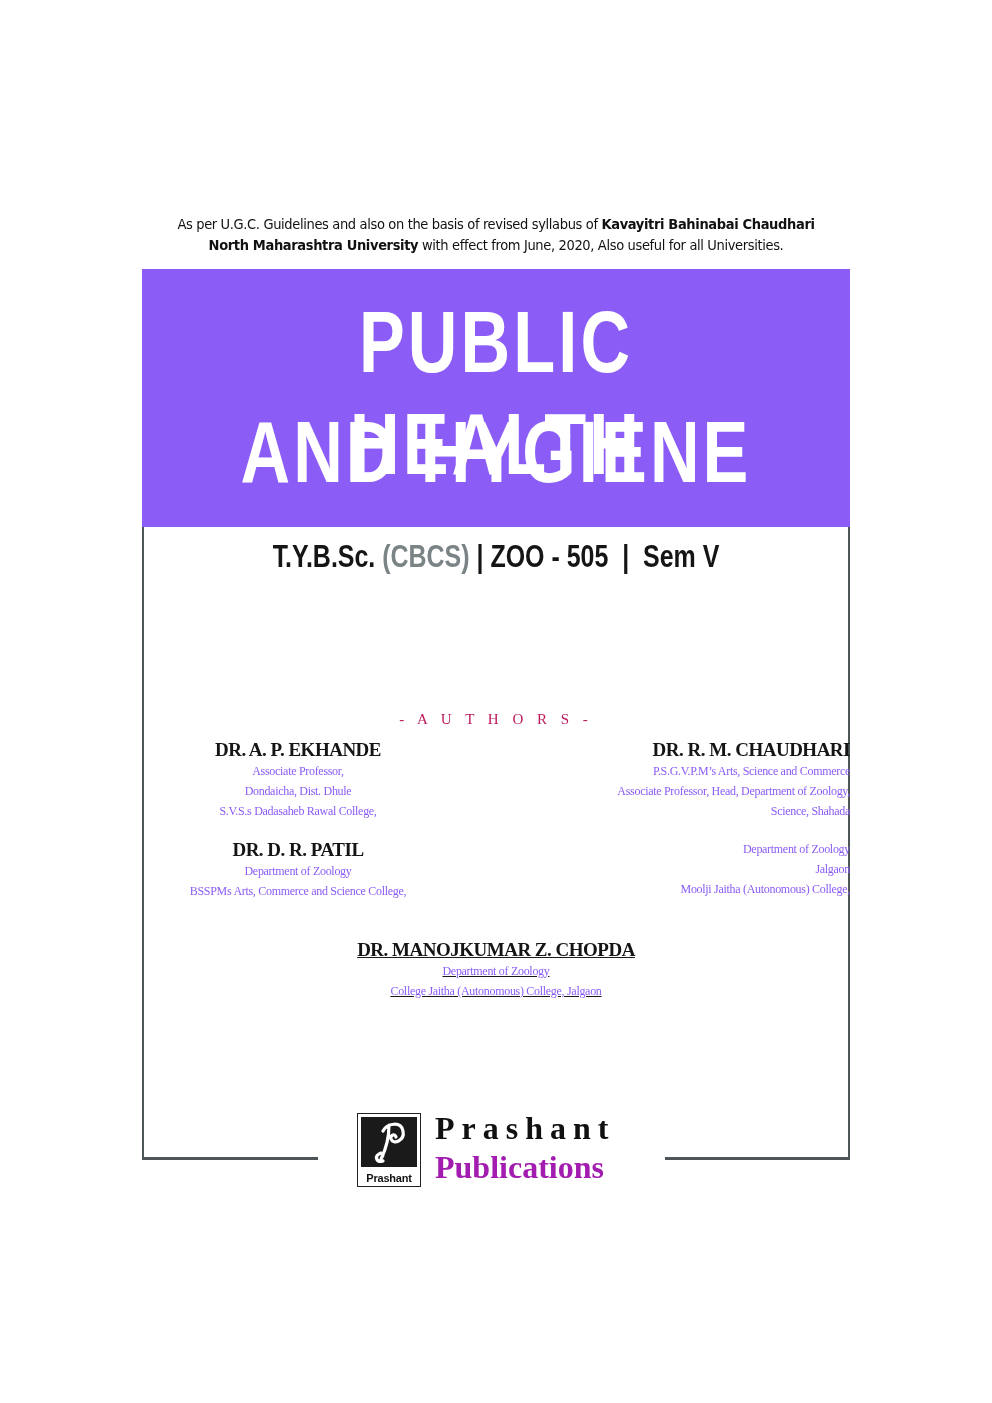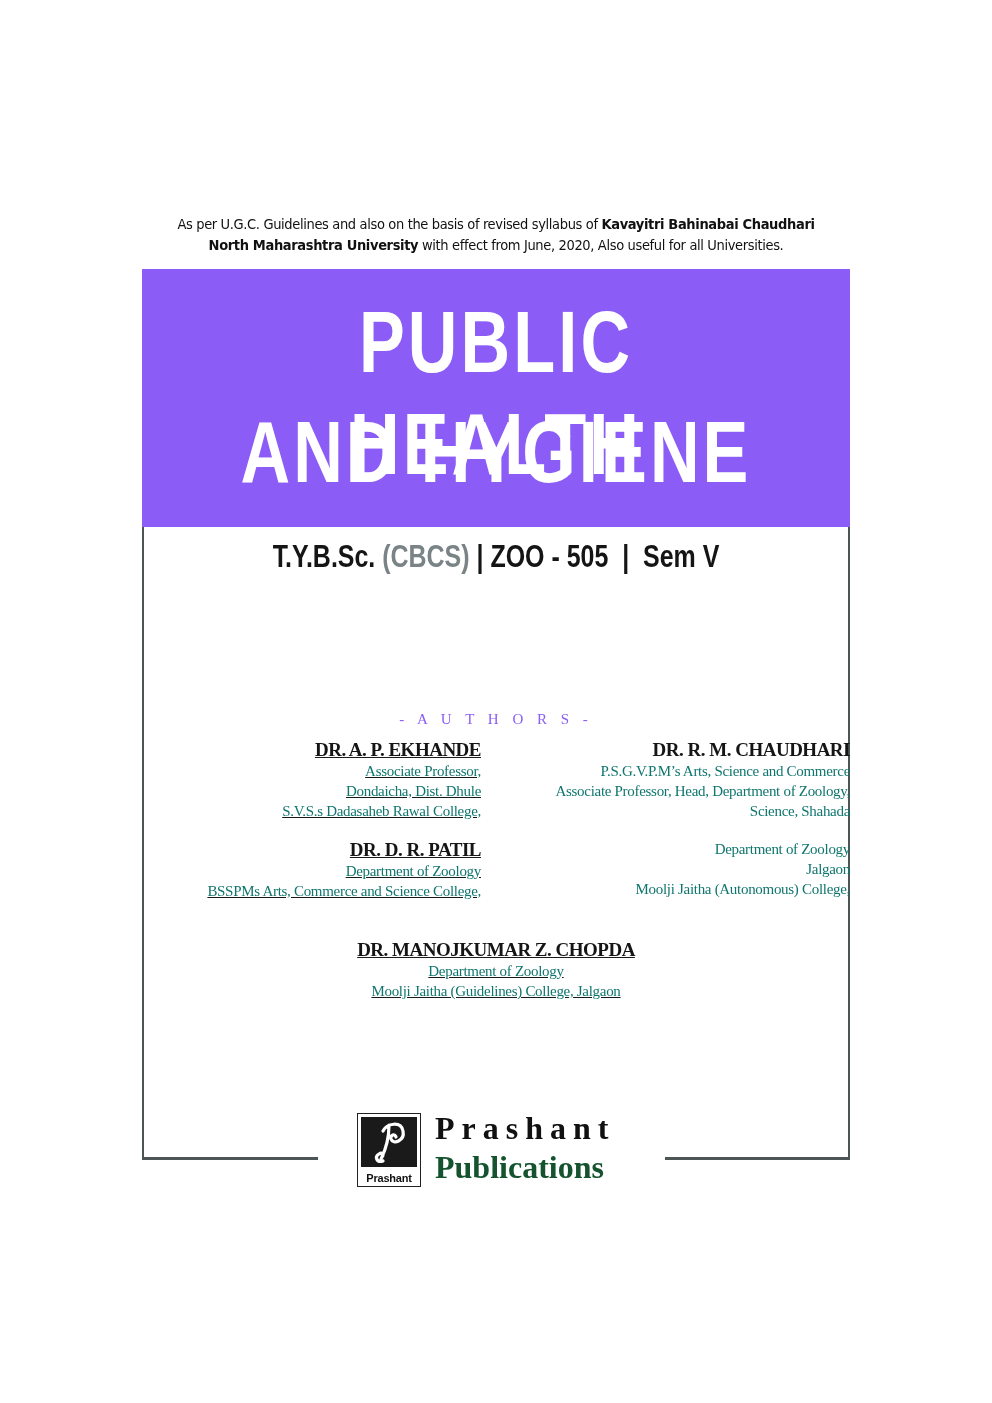--- a/index.html
+++ b/index.html
@@ -40,37 +40,37 @@
   .title-line.l1 { top: 22px; }
   .title-line.l2 { top: 132px; }
   .course-line {
     position: absolute; left: 0; width: 992px; top: 538px; text-align: center;
     font-family: "Liberation Sans", sans-serif; font-weight: bold; font-size: 32px;
     color: #151515; transform: scaleX(0.78); transform-origin: center; letter-spacing: 0px;
   }
   .course-line .cbcs { color: #7a8385; }
   .authors-label {
     position: absolute; left: 0; width: 992px; top: 711px; text-align: center;
-    font-size: 15px; letter-spacing: 5px; color: #8b5cf6;
+    font-size: 15px; letter-spacing: 5px; color: #be185d;
   }
   .col-left {
-    position: absolute; right: 511px; text-align: right; width: 340px; text-decoration: underline;
+    position: absolute; right: 524px; text-align: center; width: 340px;
   }
   .col-right {
     position: absolute; left: 510px; text-align: right; width: 340px;
   }
   .center-block {
     position: absolute; left: 0; width: 992px; text-align: center; text-decoration: underline;
   }
   .author-name {
     font-weight: bold; font-size: 19px; line-height: 22px; color: #151515;
     letter-spacing: -0.5px; white-space: nowrap;
   }
   .author-line {
-    font-size: 15px; line-height: 20px; color: #0f766e; white-space: nowrap; letter-spacing: -0.3px;
+    font-size: 12px; line-height: 20px; color: #8b5cf6; white-space: nowrap; letter-spacing: -0.3px;
   }
   .a1 { top: 739px; }
   .a3 { top: 839px; }
   .a5 { top: 939px; }
   .logo-box {
     position: absolute; left: 357px; top: 1113px; width: 62px; height: 72px;
     border: 1px solid #222; background: #fff;
   }
   .logo-inner {
     position: absolute; left: 3px; top: 3px; width: 56px; height: 50px; background: #1a1a1a;
@@ -81,21 +81,21 @@
     position: absolute; left: 0; bottom: 2px; width: 62px; text-align: center;
     font-family: "Liberation Sans", sans-serif; font-weight: bold; font-size: 11px; color: #111;
     letter-spacing: -0.2px;
   }
   .pub-name-1 {
     position: absolute; left: 435px; top: 1108px; font-weight: bold; font-size: 32px;
     letter-spacing: 7px; color: #111; line-height: 40px;
   }
   .pub-name-2 {
     position: absolute; left: 435px; top: 1147px; font-weight: bold; font-size: 32px;
-    letter-spacing: 0px; color: #14532d; line-height: 40px;
+    letter-spacing: 0px; color: #a21caf; line-height: 40px;
   }
 </style>
 </head>
 <body>
 
 <div class="guideline">
   <span>As per U.G.C. Guidelines and also on the basis of revised syllabus of </span><b>Kavayitri Bahinabai Chaudhari</b><br>
   <b>North Maharashtra University</b><span> with effect from June, 2020,  Also useful for all Universities.</span>
 </div>
 
@@ -138,21 +138,21 @@
 
 <div class="col-right a3">
   <div class="author-line">Department of Zoology</div>
   <div class="author-line">Jalgaon</div>
   <div class="author-line">Moolji Jaitha (Autonomous) College,</div>
 </div>
 
 <div class="center-block a5">
   <div class="author-name">DR. MANOJKUMAR Z. CHOPDA</div>
   <div class="author-line">Department of Zoology</div>
-  <div class="author-line">Moolji Jaitha (Guidelines) College, Jalgaon</div>
+  <div class="author-line">College Jaitha (Autonomous) College, Jalgaon</div>
 </div>
 
 <div class="logo-box">
   <div class="logo-inner">
     <svg width="40" height="46" viewBox="0 0 40 46">
       <path d="M14 42 C 8 44, 5 38, 10 35 C 13 33, 15 36, 13 38 M12 40 C 18 28, 20 16, 20 6 M14 12 C 18 4, 32 2, 34 12 C 36 22, 24 26, 22 20 C 21 16, 26 14, 27 18" fill="none" stroke="#ffffff" stroke-width="3.2" stroke-linecap="round"></path>
     </svg>
   </div>
   <div class="logo-word">Prashant</div>
 </div>

